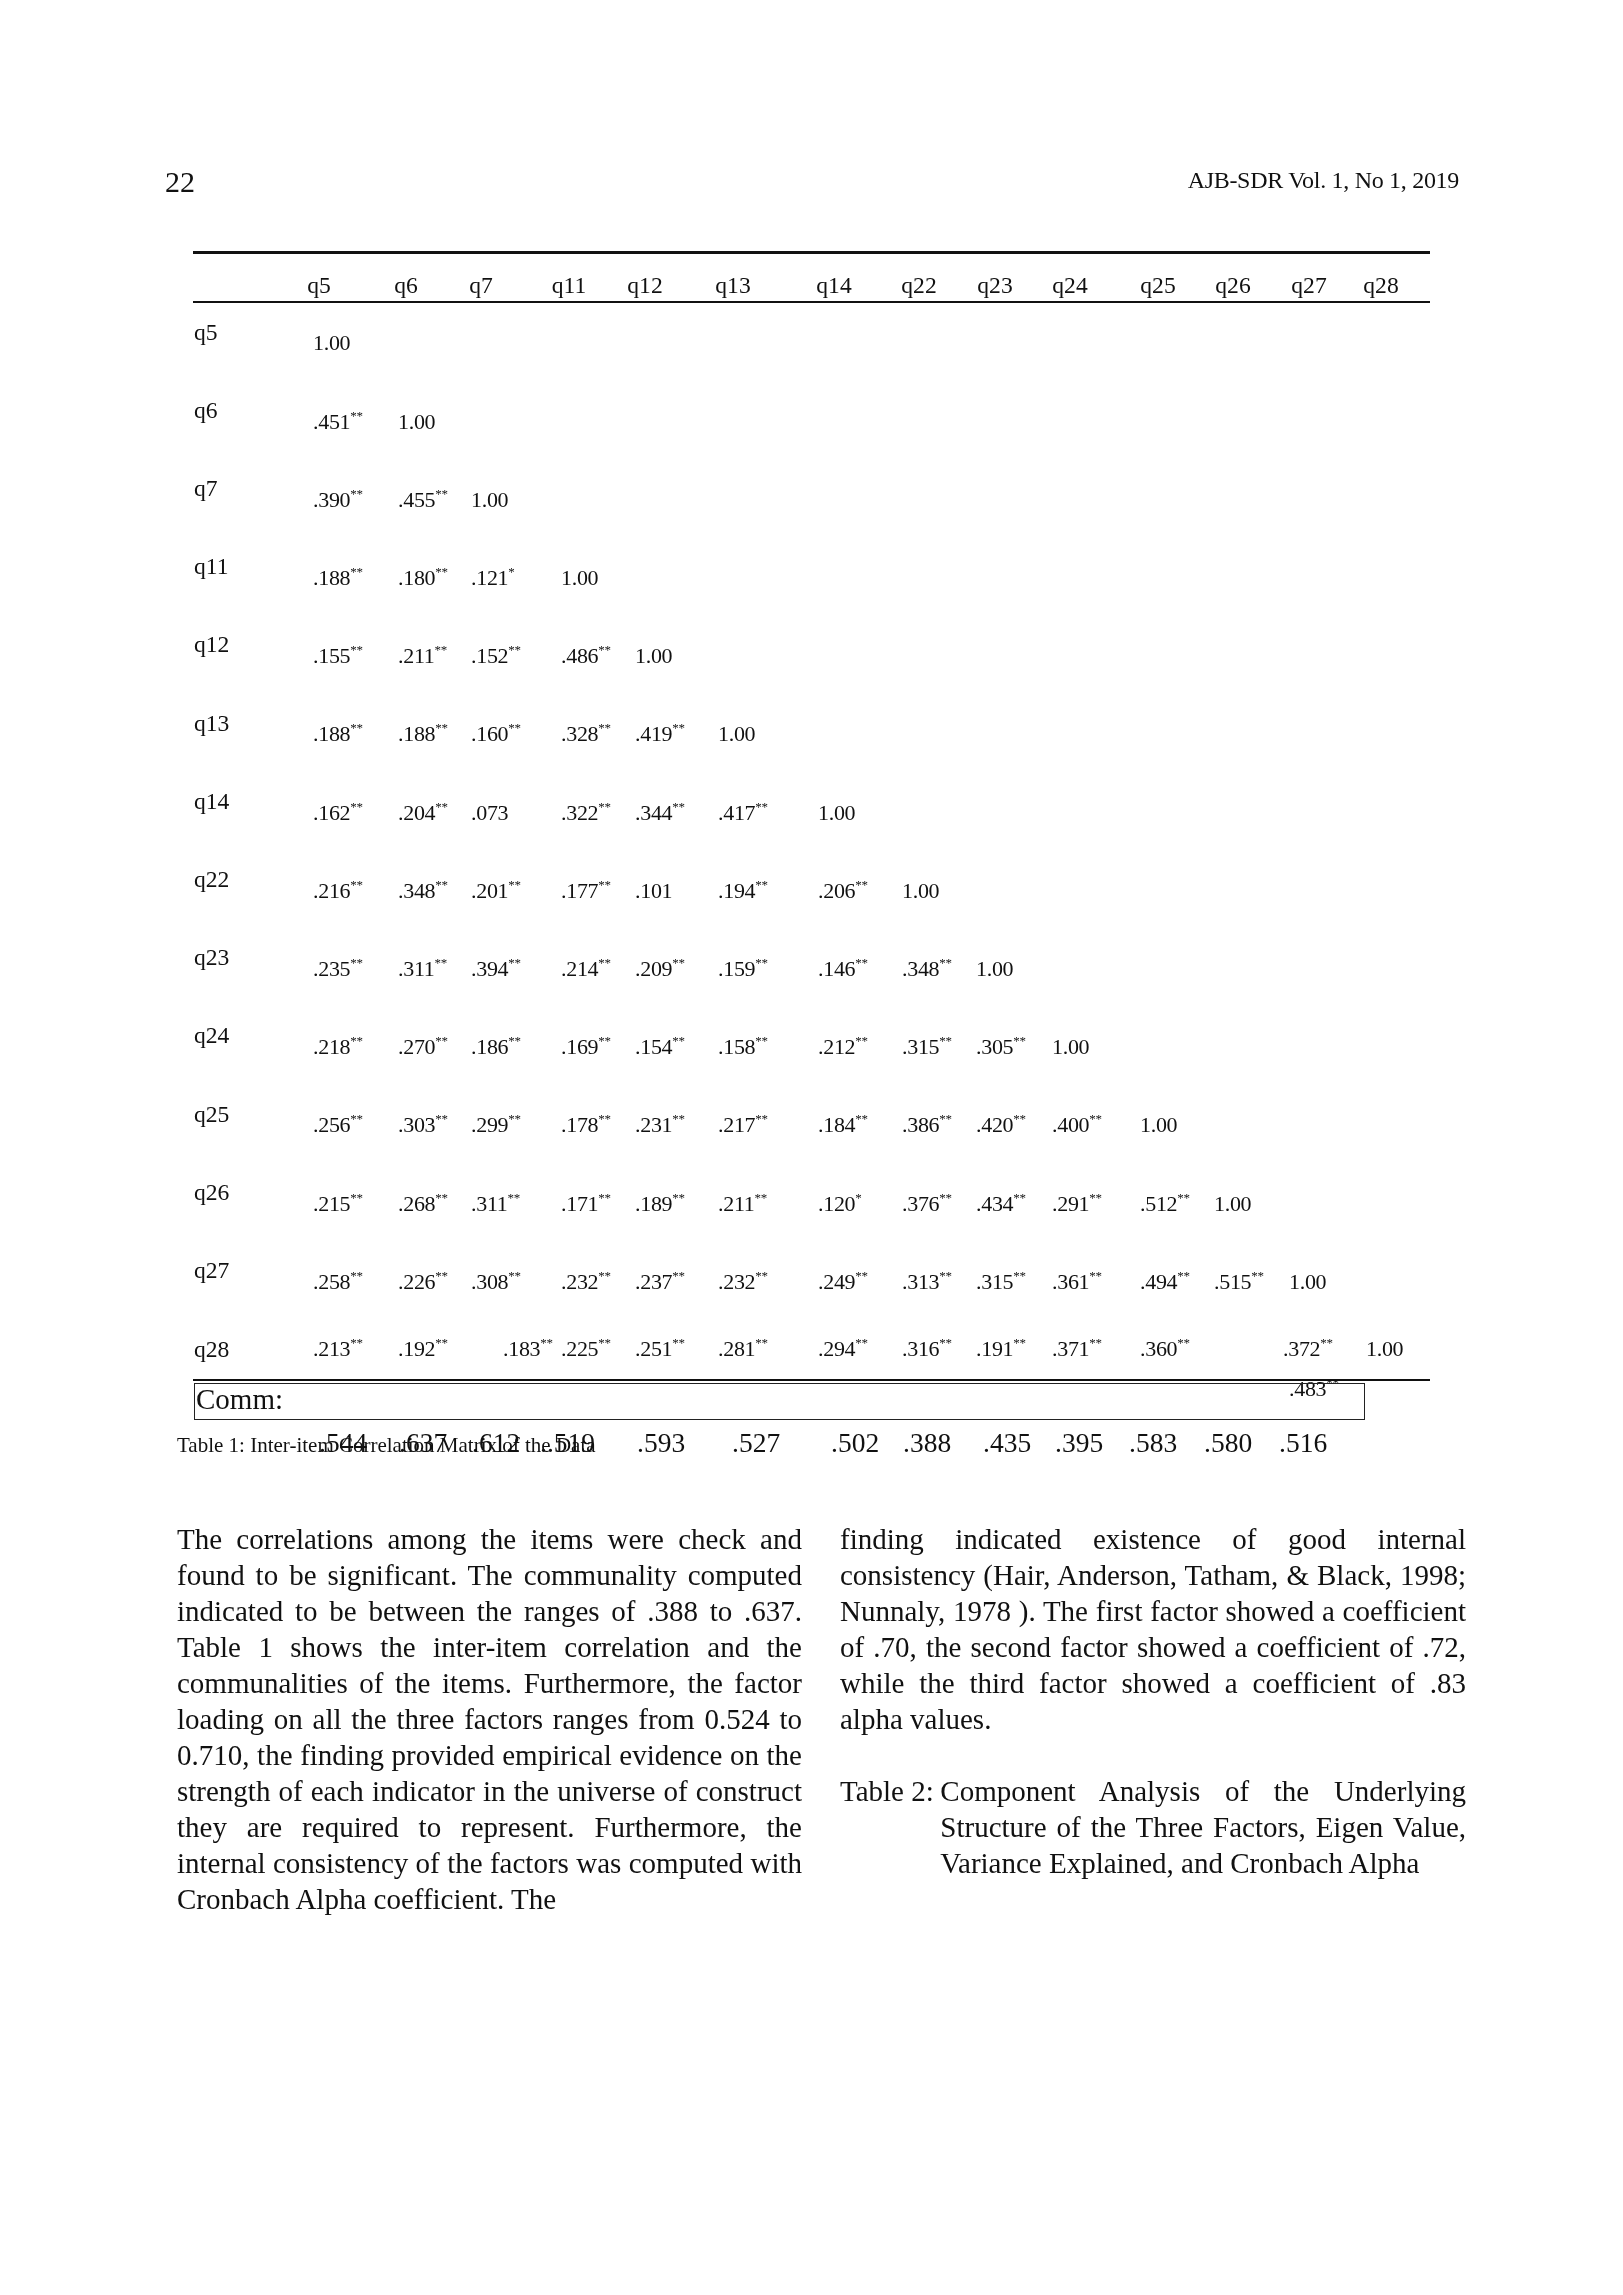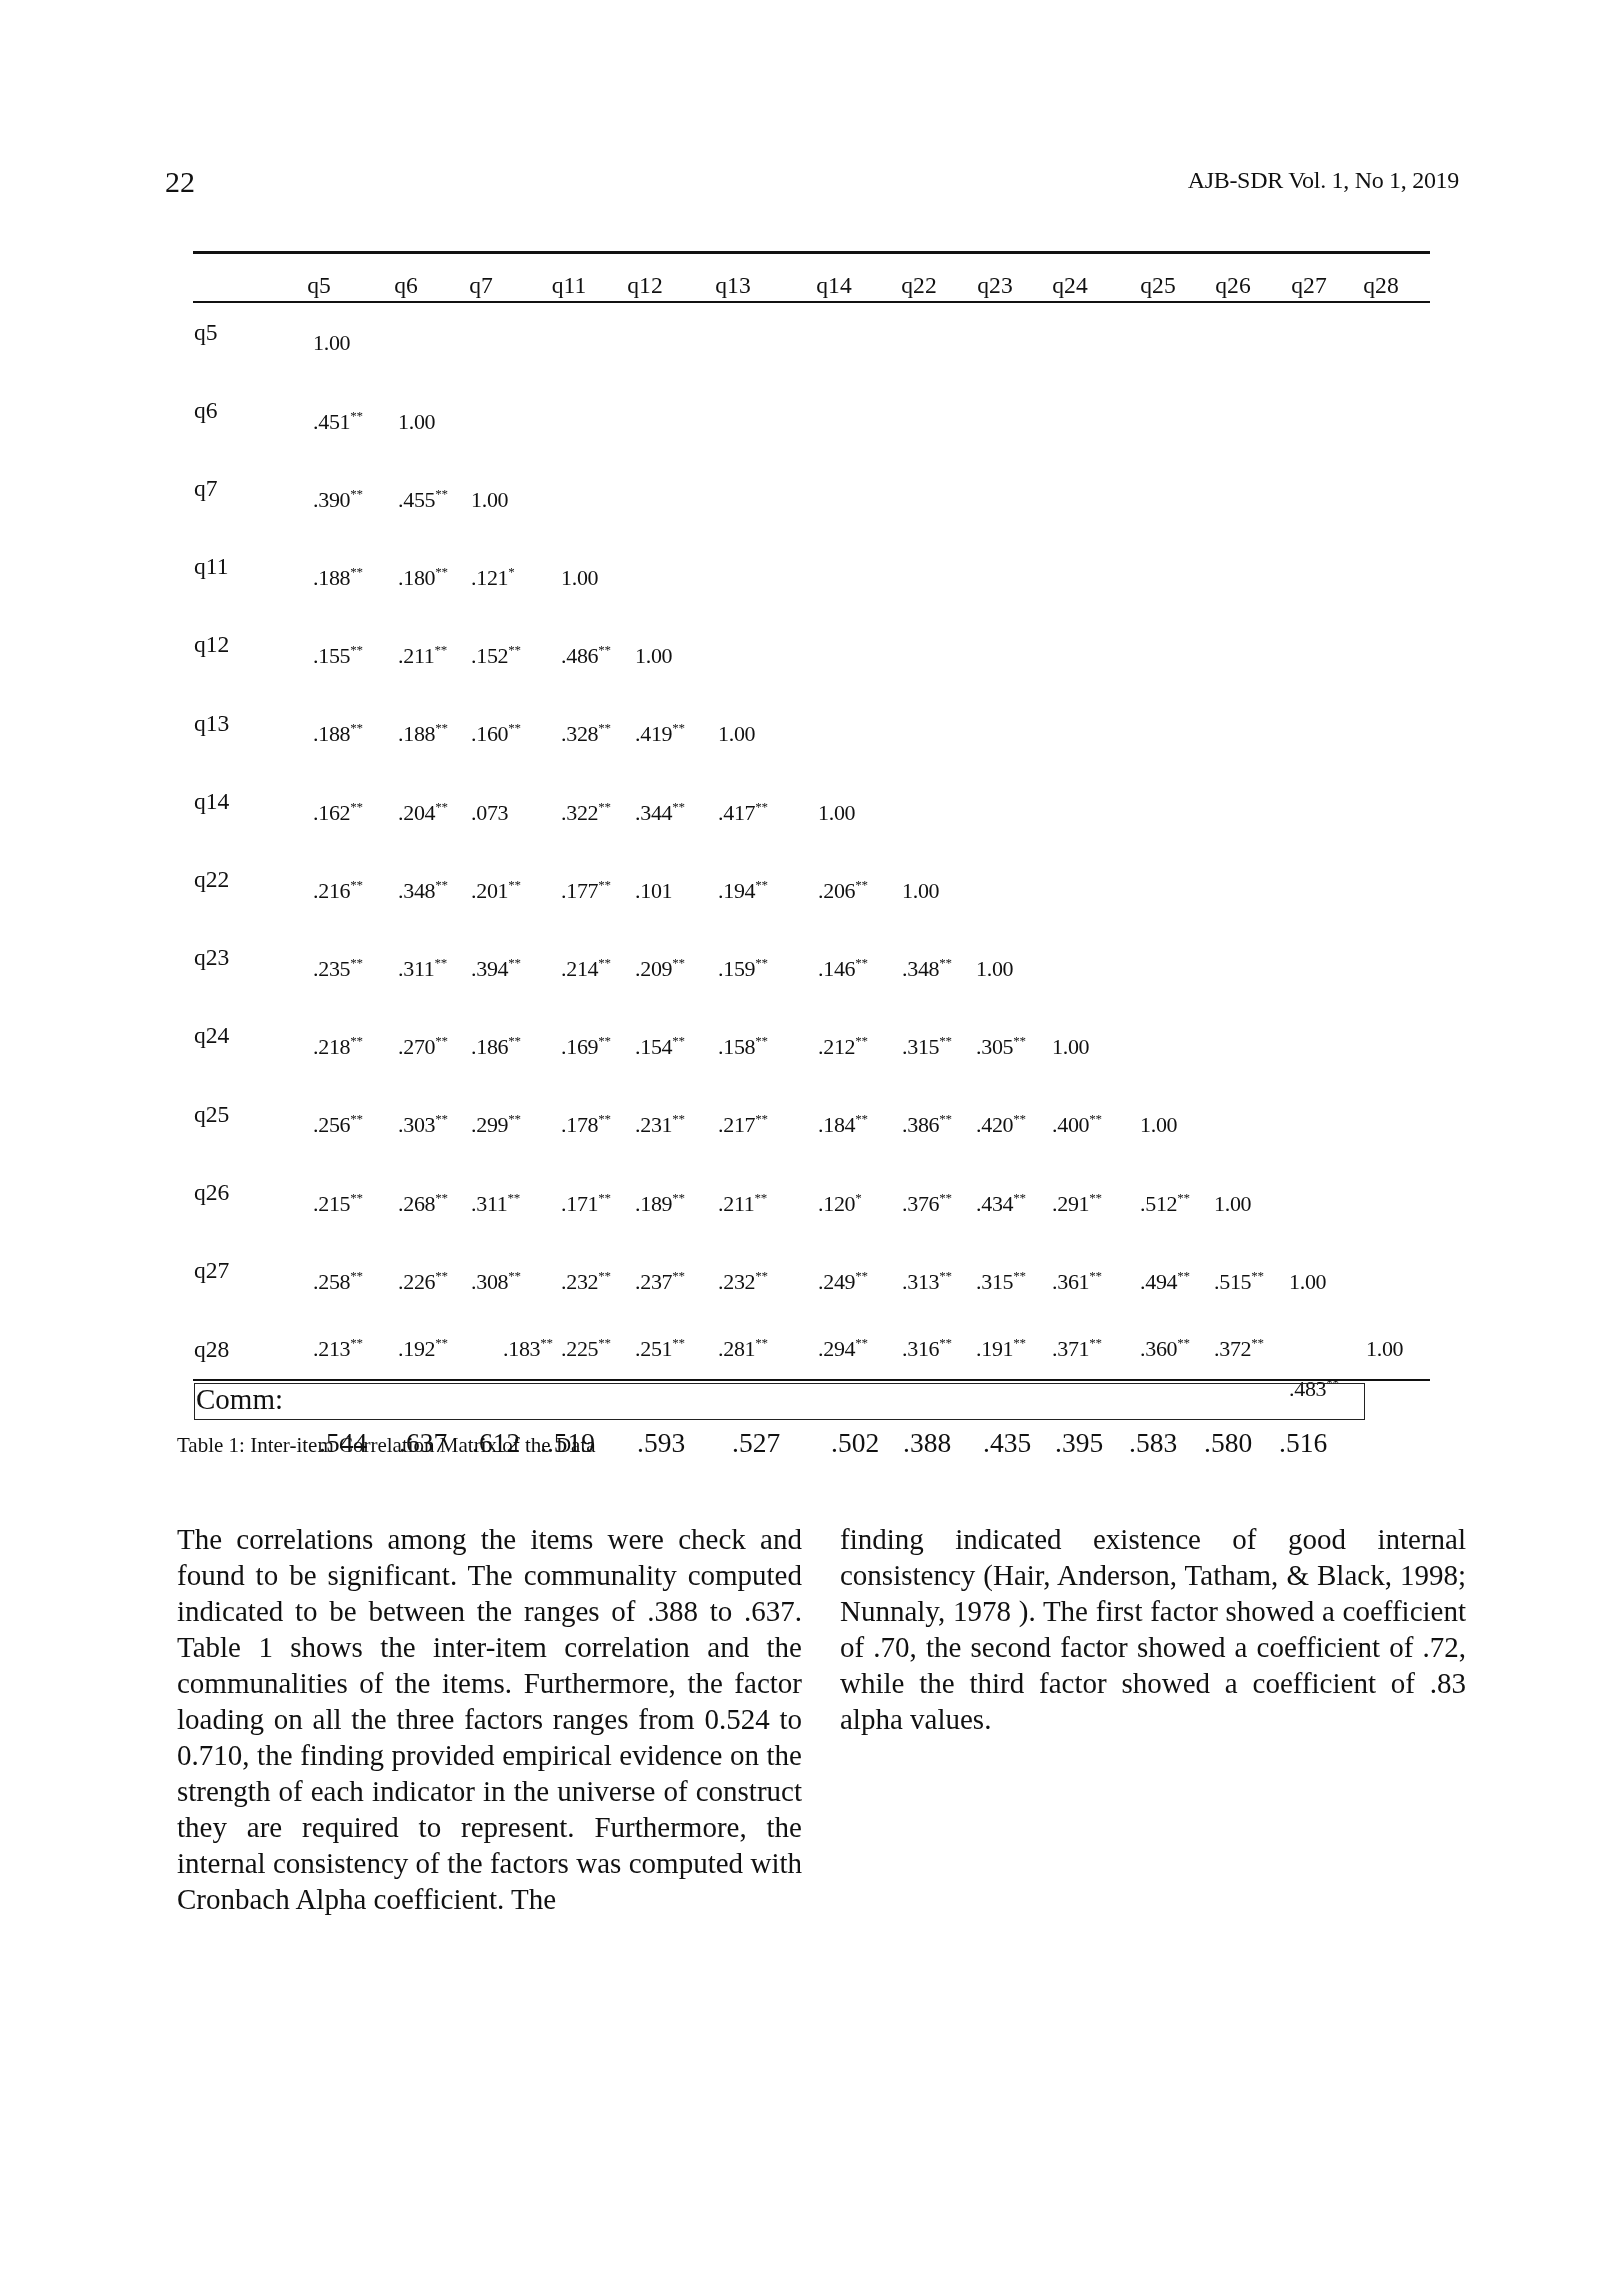--- a/index.html
+++ b/index.html
@@ -169,21 +169,21 @@
         <div class="abs cell" style="left: 398px; top: 1336px;"><span>.192</span><sup>**</sup></div>
         <div class="abs cell" style="left: 471px; top: 1336px; margin-left: 32px;"><span>.183</span><sup>**</sup></div>
         <div class="abs cell" style="left: 561px; top: 1336px;"><span>.225</span><sup>**</sup></div>
         <div class="abs cell" style="left: 635px; top: 1336px;"><span>.251</span><sup>**</sup></div>
         <div class="abs cell" style="left: 718px; top: 1336px;"><span>.281</span><sup>**</sup></div>
         <div class="abs cell" style="left: 818px; top: 1336px;"><span>.294</span><sup>**</sup></div>
         <div class="abs cell" style="left: 902px; top: 1336px;"><span>.316</span><sup>**</sup></div>
         <div class="abs cell" style="left: 976px; top: 1336px;"><span>.191</span><sup>**</sup></div>
         <div class="abs cell" style="left: 1052px; top: 1336px;"><span>.371</span><sup>**</sup></div>
         <div class="abs cell" style="left: 1140px; top: 1336px;"><span>.360</span><sup>**</sup></div>
-        <div class="abs cell" style="left: 1214px; top: 1336px;"><span>.372</span><sup>**</sup></div>
+        <div class="abs cell" style="left: 1283px; top: 1336px;"><span>.372</span><sup>**</sup></div>
         <div class="abs cell" style="left: 1289px; top: 1336px; margin-top: 40px;"><span>.483</span><sup>**</sup></div>
         <div class="abs cell" style="left: 1366px; top: 1336px;"><span>1.00</span></div>
       </div>
     <div class="rule" style="left:193px;top:1379px;width:1237px;height:2px;"></div>
     <div class="comm-box"></div>
     <div class="abs comm-label">Comm:</div>
     <div id="comm-vals">
         <div class="abs comm-val" style="left: 319px;">.544</div>
         <div class="abs comm-val" style="left: 399px;">.637</div>
         <div class="abs comm-val" style="left: 472px;">.612</div>
@@ -201,15 +201,19 @@
   </div>
 
   <div class="abs caption1">Table 1: Inter-item Correlation Matrix of the Data</div>
 
   <div class="col-text left-col">
     <p>The correlations among the items were check and found to be significant. The communality computed indicated to be between the ranges of .388 to .637. Table 1 shows the inter-item correlation and the communalities of the items. Furthermore, the factor loading on all the three factors ranges from 0.524 to 0.710, the finding provided empirical evidence on the strength of each indicator in the universe of construct they are required to represent. Furthermore, the internal consistency of the factors was computed with Cronbach Alpha coefficient. The</p>
   </div>
 
   <div class="col-text right-col">
     <p>finding indicated existence of good internal consistency (Hair, Anderson, Tatham, &amp; Black, 1998; Nunnaly, 1978 ). The first factor showed a coefficient of .70, the second factor showed a coefficient of .72, while the third factor showed a coefficient of .83 alpha values.</p>
+    <div class="table2-caption">
+      <span class="t2-label">Table 2:</span>
+      <span class="t2-title">Component Analysis of the Underlying Structure of the Three Factors, Eigen Value, Variance Explained, and Cronbach Alpha</span>
+    </div>
   </div>
 </div>
 
 
 </body></html>

